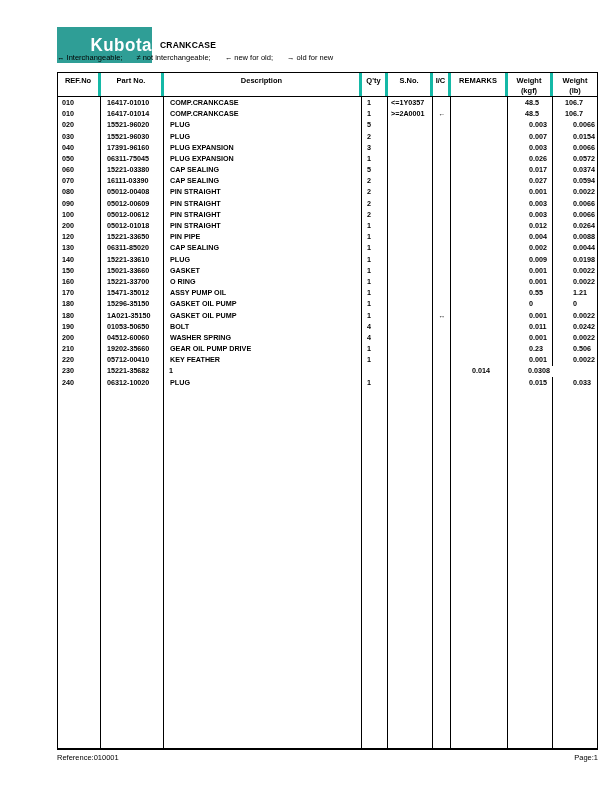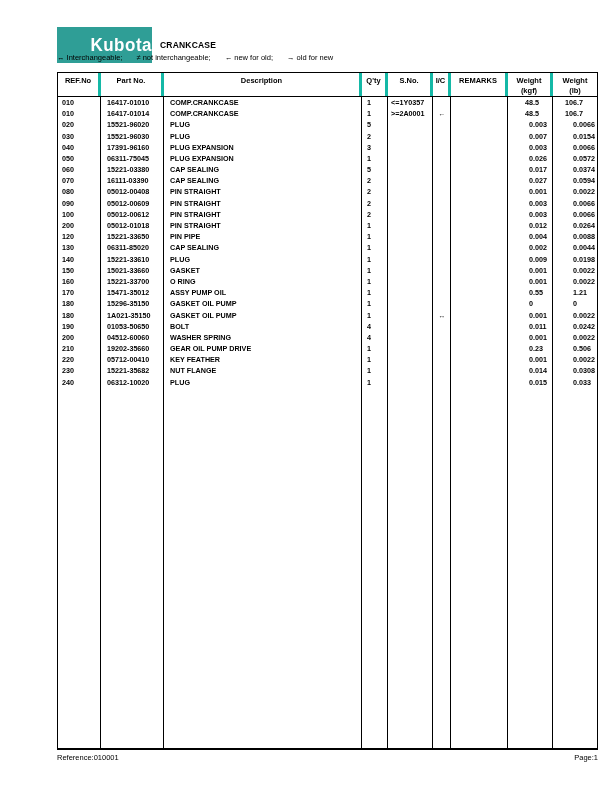--- a/index.html
+++ b/index.html
@@ -500,21 +500,20 @@
             <span class="wfrac">.001</span>
           </div>
           <div class="bcell c8">
             <span class="wint">0</span>
             <span class="wfrac">.0022</span>
           </div>
         </div>
         <div class="grid-row trow">
           <div class="bcell c0">230</div>
           <div class="bcell c1">15221-35682</div>
-          <div class="bcell c2">NUT FLANGE</div>
           <div class="bcell c3">1</div>
           <div class="bcell c4"></div>
           <div class="bcell c5"></div>
           <div class="bcell c6"></div>
           <div class="bcell c7">
             <span class="wint">0</span>
             <span class="wfrac">.014</span>
           </div>
           <div class="bcell c8">
             <span class="wint">0</span>

